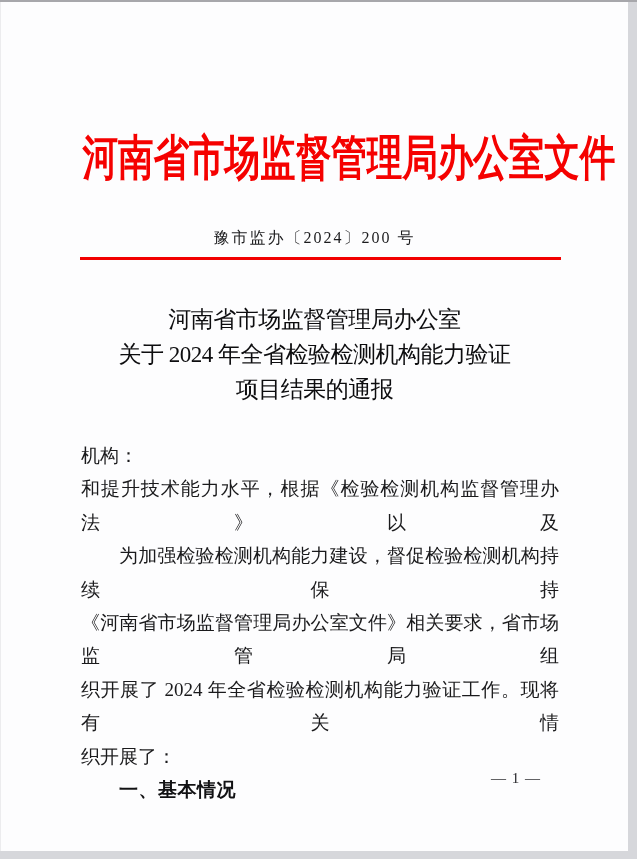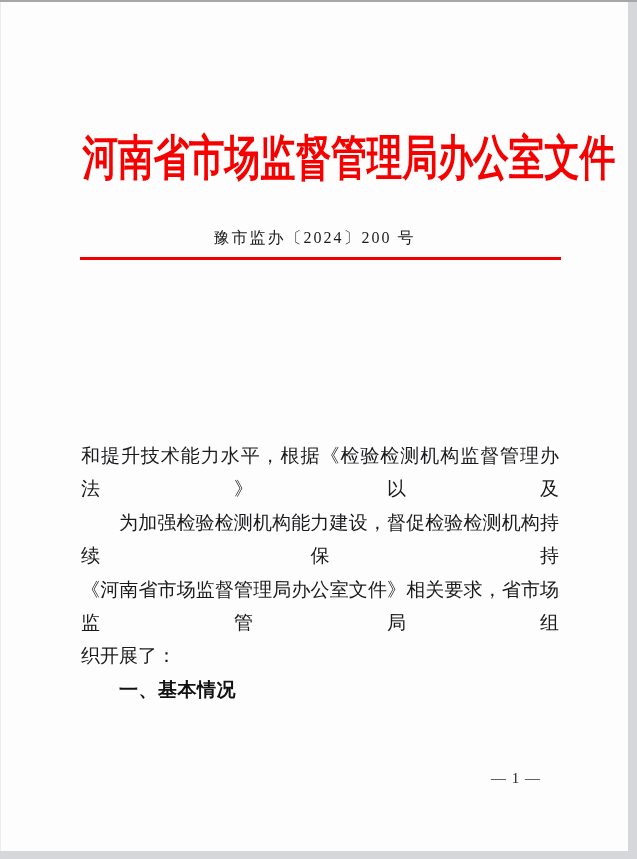--- a/index.html
+++ b/index.html
@@ -105,26 +105,33 @@
   <div class="top-edge"></div>
 
   <div class="page">
 
     <div class="red-header">河南省市场监督管理局办公室文件</div>
 
     <div class="doc-number">豫市监办〔2024〕200 号</div>
 
     <div class="red-rule"></div>
 
+    <div class="doc-title">
+      <div class="title-line">河南省市场监督管理局办公室</div>
+      <div class="title-line">关于 2024 年全省检验检测机构能力验证</div>
+      <div class="title-line">项目结果的通报</div>
+    </div>
 
     <div class="body-text">
+      <div class="line">机构：</div>
 
       <div class="line jf">和提升技术能力水平，根据《检验检测机构监督管理办法》以及</div>
       <div class="line jf ind">为加强检验检测机构能力建设，督促检验检测机构持续保持</div>
       <div class="line jf">《河南省市场监督管理局办公室文件》相关要求，省市场监管局组</div>
+      <div class="line jf">织开展了 2024 年全省检验检测机构能力验证工作。现将有关情</div>
       <div class="line">织开展了：</div>
 
       <div class="line heading ind">一、基本情况</div>
 
     </div>
 
     <div class="page-number">— 1 —</div>
 
   </div>
 </div>

